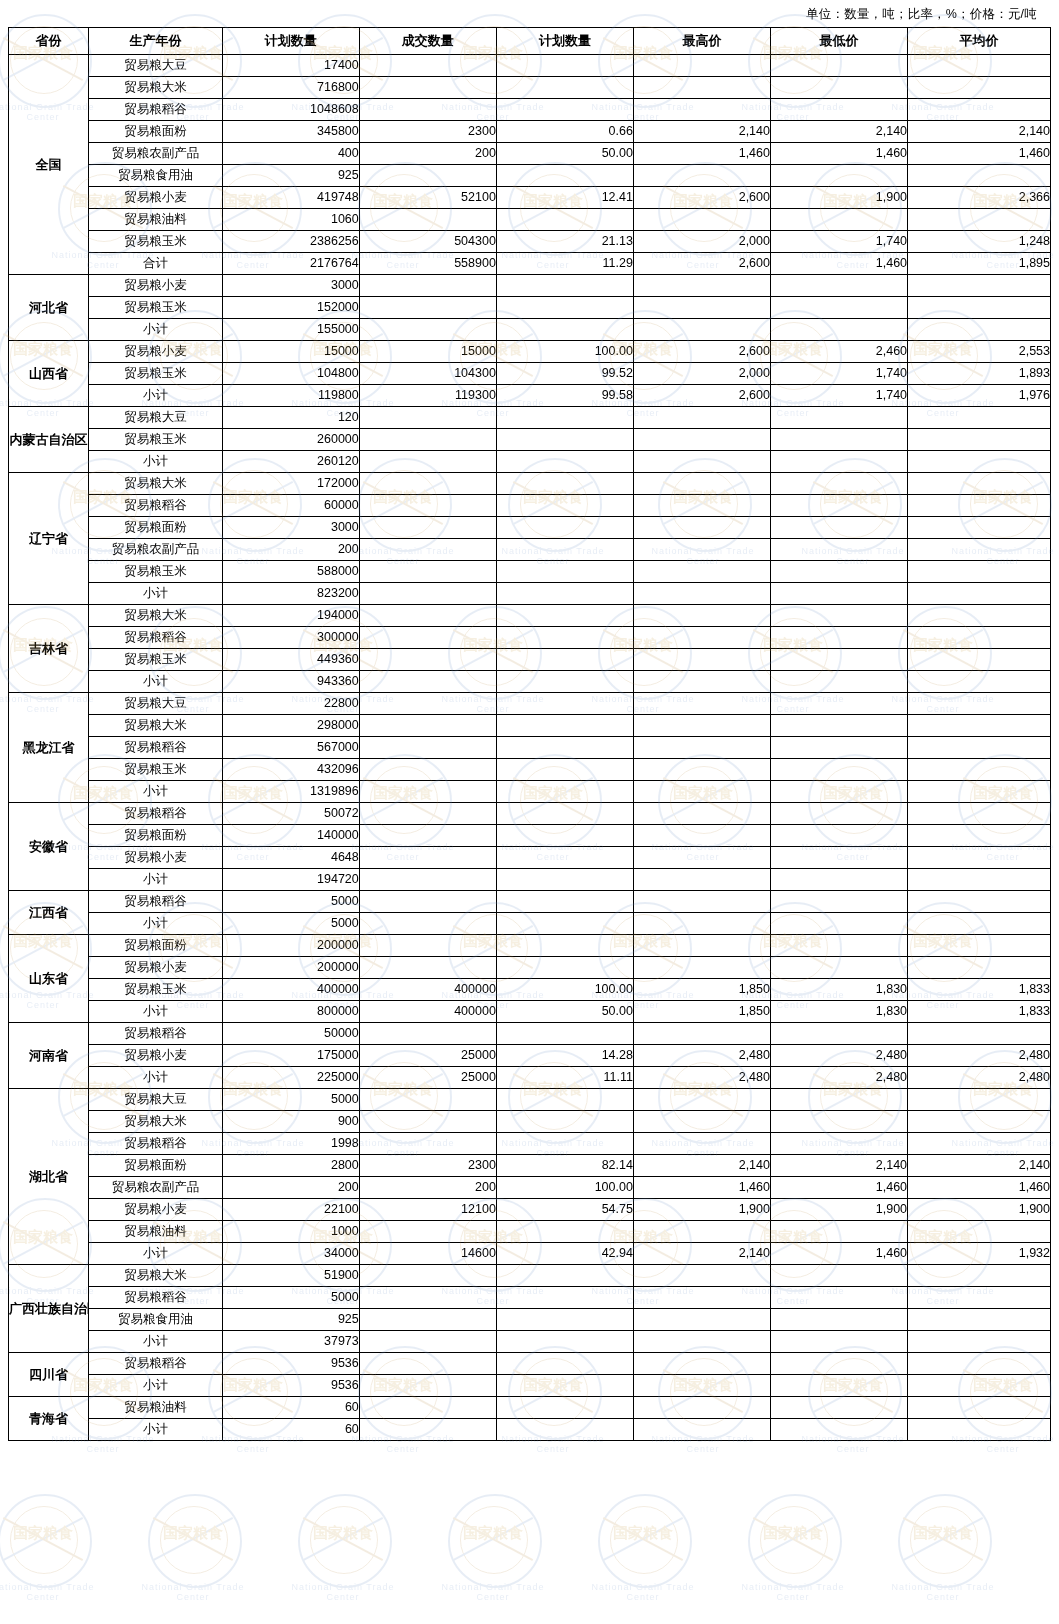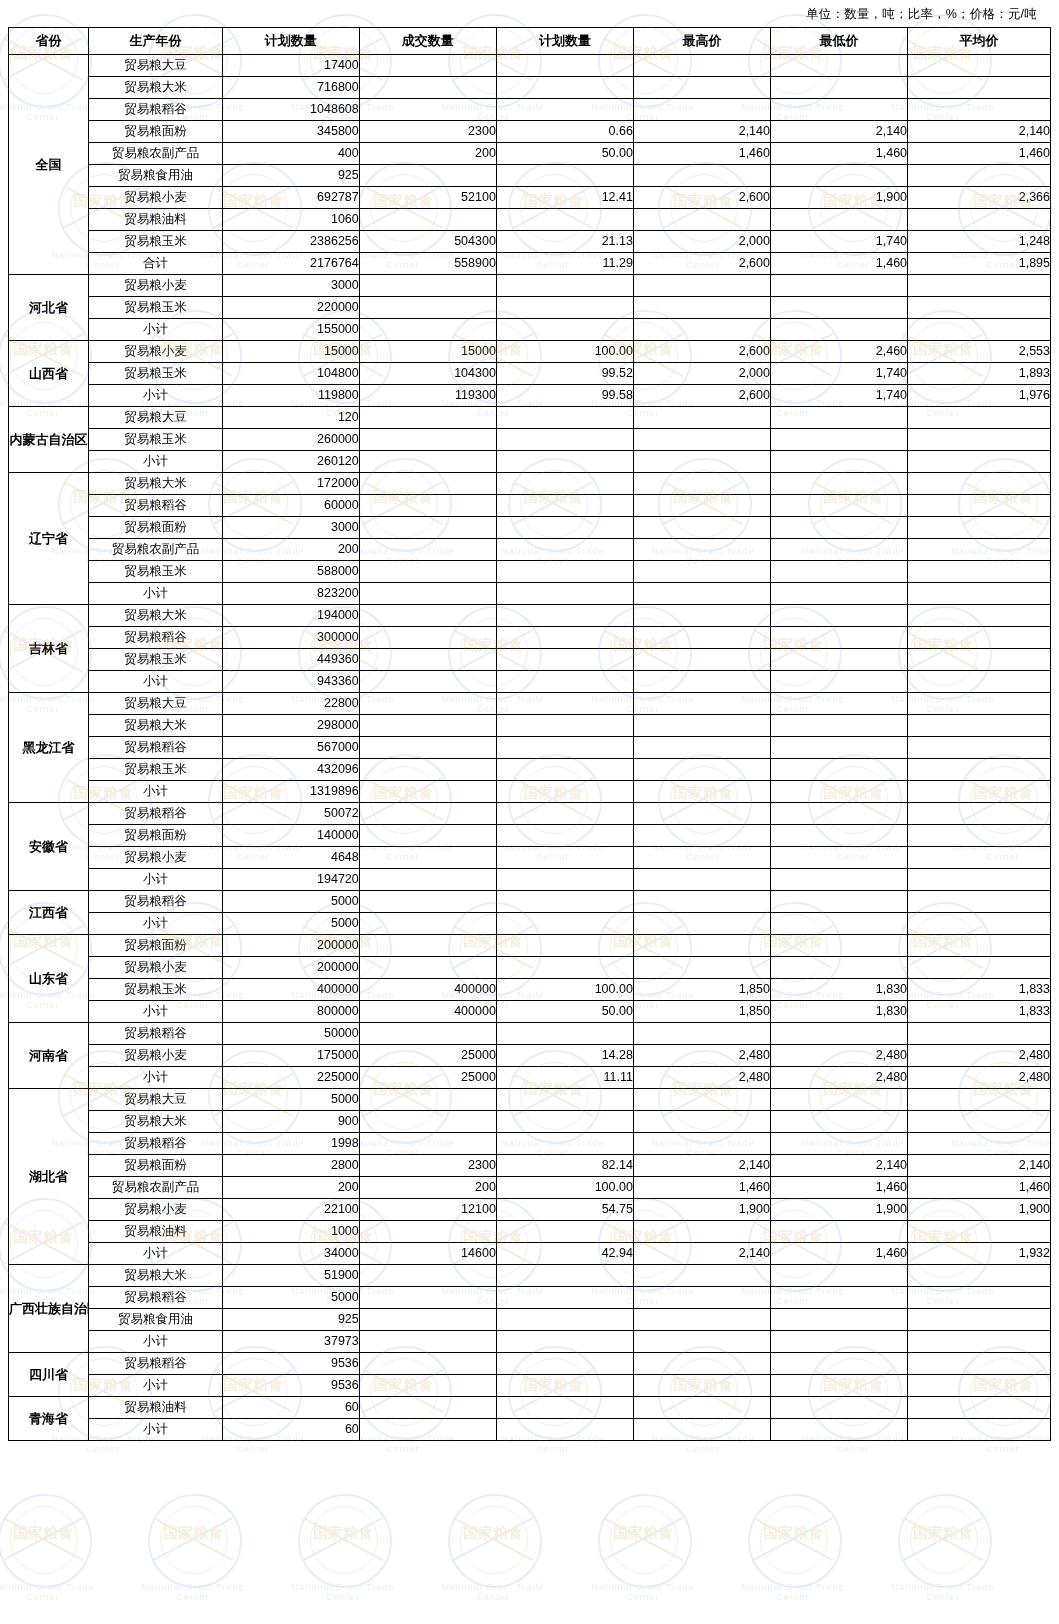--- a/index.html
+++ b/index.html
@@ -220,21 +220,21 @@
           <td class="cat">贸易粮食用油</td>
           <td class="num">925</td>
           <td class="num"></td>
           <td class="num"></td>
           <td class="num"></td>
           <td class="num"></td>
           <td class="num"></td>
         </tr>
         <tr>
           <td class="cat">贸易粮小麦</td>
-          <td class="num">692787</td>
+          <td class="num">419748</td>
           <td class="num">52100</td>
           <td class="num">12.41</td>
           <td class="num">2,600</td>
           <td class="num">1,900</td>
           <td class="num">2,366</td>
         </tr>
         <tr>
           <td class="cat">贸易粮油料</td>
           <td class="num">1060</td>
           <td class="num"></td>
@@ -266,21 +266,21 @@
           <td class="cat">贸易粮小麦</td>
           <td class="num">3000</td>
           <td class="num"></td>
           <td class="num"></td>
           <td class="num"></td>
           <td class="num"></td>
           <td class="num"></td>
         </tr>
         <tr>
           <td class="cat">贸易粮玉米</td>
-          <td class="num">220000</td>
+          <td class="num">152000</td>
           <td class="num"></td>
           <td class="num"></td>
           <td class="num"></td>
           <td class="num"></td>
           <td class="num"></td>
         </tr>
         <tr>
           <td class="cat">小计</td>
           <td class="num">155000</td>
           <td class="num"></td>

